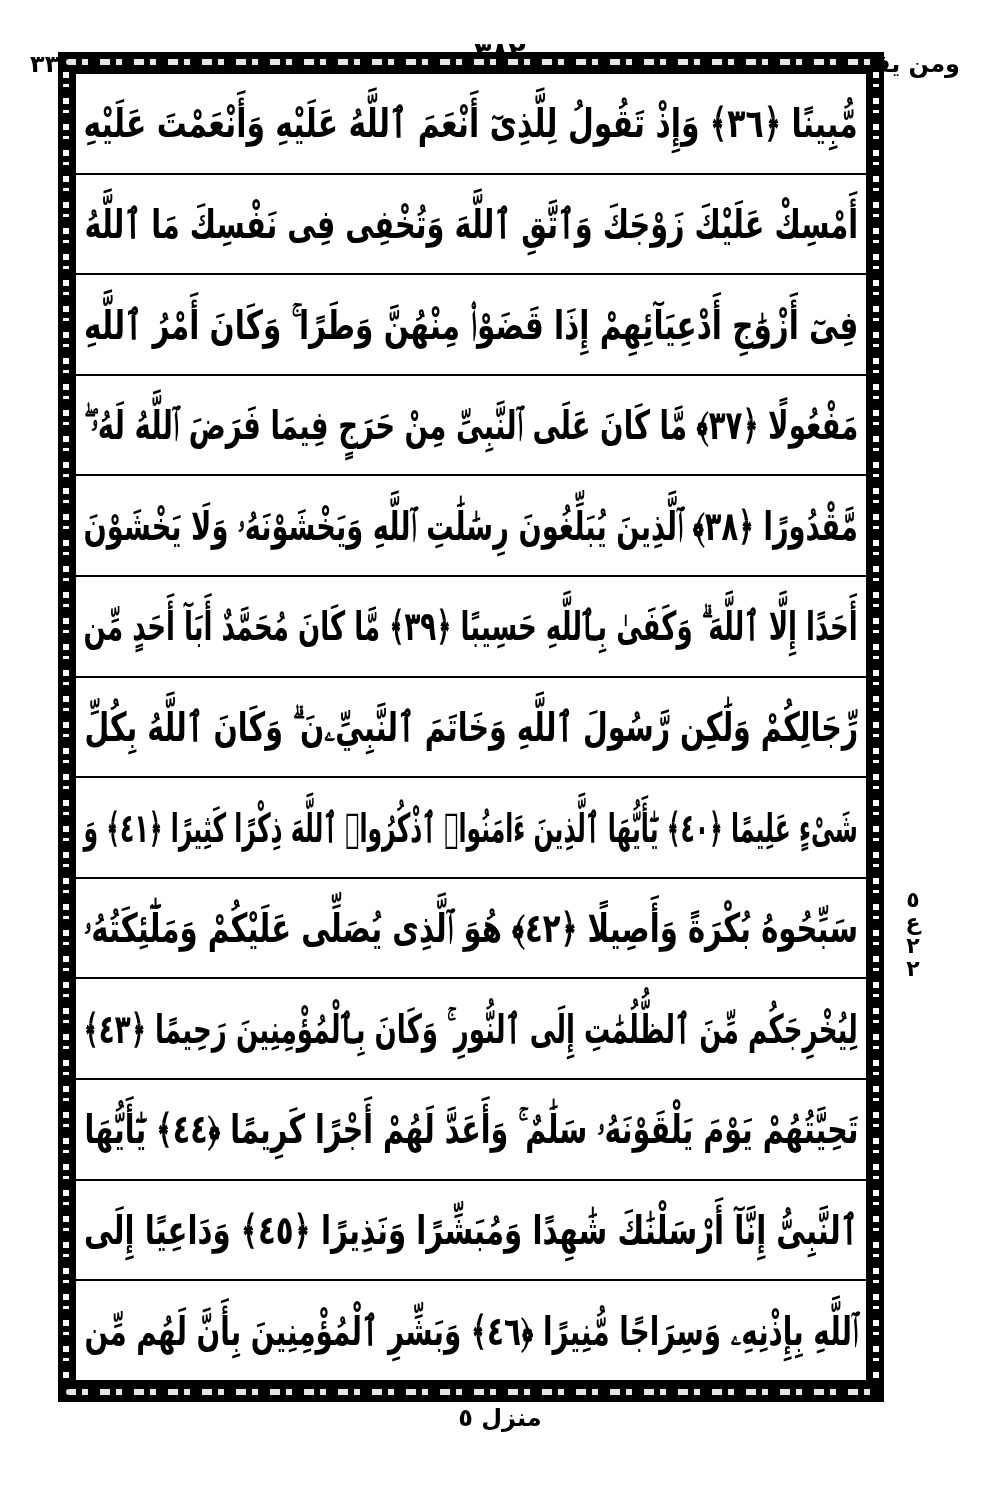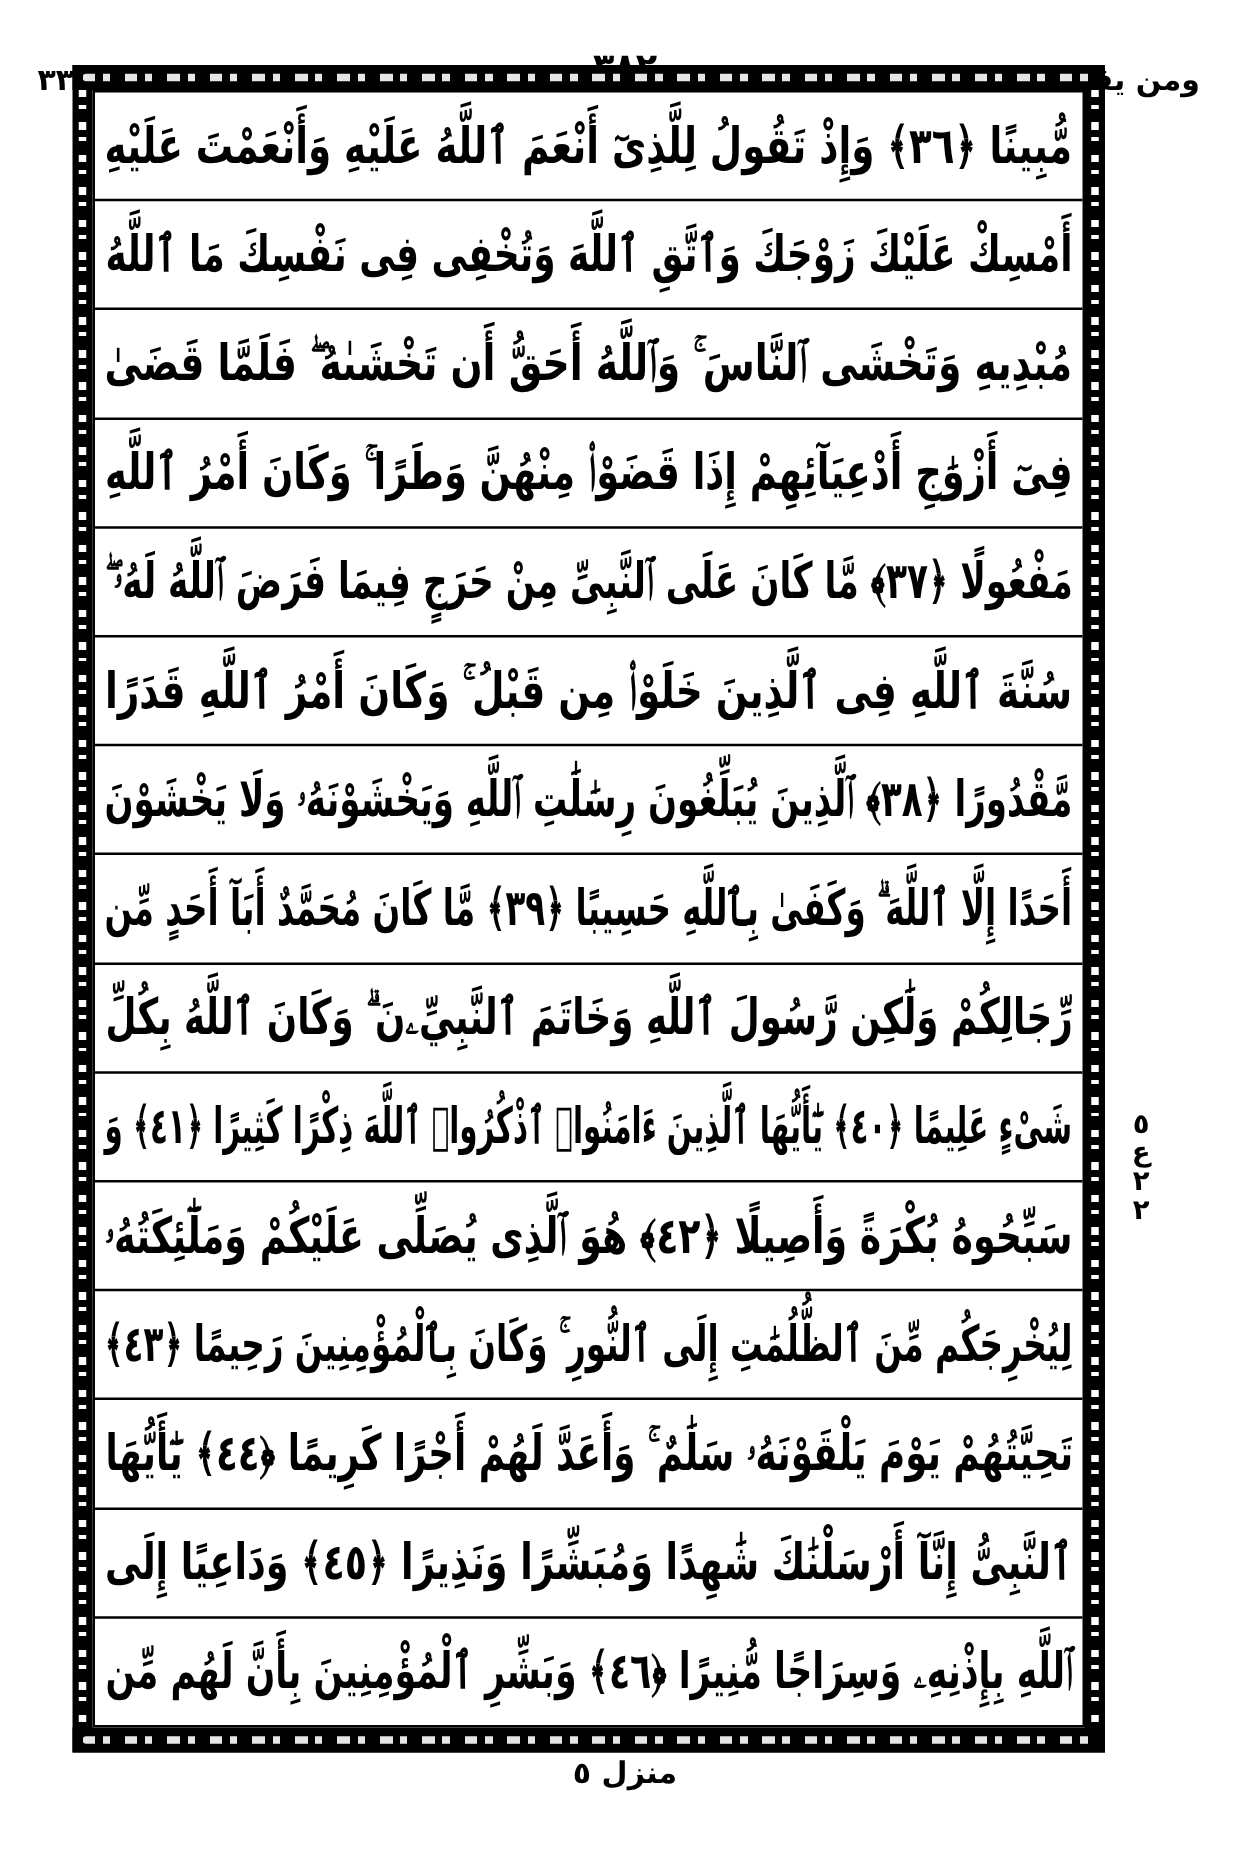--- a/index.html
+++ b/index.html
@@ -54,30 +54,24 @@
 
   <div class="inner">
     <div class="rows">
       <div class="row">
           <span class="line-text" style="transform: scaleX(0.744947);">مُّبِينًا ﴿٣٦﴾ وَإِذْ تَقُولُ لِلَّذِىٓ أَنْعَمَ ٱللَّهُ عَلَيْهِ وَأَنْعَمْتَ عَلَيْهِ</span>
         </div>
       <div class="row">
           <span class="line-text" style="transform: scaleX(0.718663);">أَمْسِكْ عَلَيْكَ زَوْجَكَ وَٱتَّقِ ٱللَّهَ وَتُخْفِى فِى نَفْسِكَ مَا ٱللَّهُ</span>
         </div>
       <div class="row">
-          <span class="line-text" style="transform: scaleX(0.753651);">مُبْدِيهِ وَتَخْشَى ٱلنَّاسَ ۚ وَٱللَّهُ أَحَقُّ أَن تَخْشَىٰهُ ۖ فَلَمَّا قَضَىٰ</span>
-        </div>
-      <div class="row">
           <span class="line-text" style="transform: scaleX(0.737143);">فِىٓ أَزْوَٰجِ أَدْعِيَآئِهِمْ إِذَا قَضَوْا۟ مِنْهُنَّ وَطَرًا ۚ وَكَانَ أَمْرُ ٱللَّهِ</span>
         </div>
       <div class="row">
           <span class="line-text" style="transform: scaleX(0.688612);">مَفْعُولًا ﴿٣٧﴾ مَّا كَانَ عَلَى ٱلنَّبِىِّ مِنْ حَرَجٍ فِيمَا فَرَضَ ٱللَّهُ لَهُۥ ۖ</span>
-        </div>
-      <div class="row">
-          <span class="line-text" style="transform: scaleX(0.75);">سُنَّةَ ٱللَّهِ فِى ٱلَّذِينَ خَلَوْا۟ مِن قَبْلُ ۚ وَكَانَ أَمْرُ ٱللَّهِ قَدَرًا</span>
         </div>
       <div class="row">
           <span class="line-text" style="transform: scaleX(0.681938);">مَّقْدُورًا ﴿٣٨﴾ ٱلَّذِينَ يُبَلِّغُونَ رِسَٰلَٰتِ ٱللَّهِ وَيَخْشَوْنَهُۥ وَلَا يَخْشَوْنَ</span>
         </div>
       <div class="row">
           <span class="line-text" style="transform: scaleX(0.650967);">أَحَدًا إِلَّا ٱللَّهَ ۗ وَكَفَىٰ بِٱللَّهِ حَسِيبًا ﴿٣٩﴾ مَّا كَانَ مُحَمَّدٌ أَبَآ أَحَدٍ مِّن</span>
         </div>
       <div class="row">
           <span class="line-text" style="transform: scaleX(0.713364);">رِّجَالِكُمْ وَلَٰكِن رَّسُولَ ٱللَّهِ وَخَاتَمَ ٱلنَّبِيِّۦنَ ۗ وَكَانَ ٱللَّهُ بِكُلِّ</span>
         </div>

